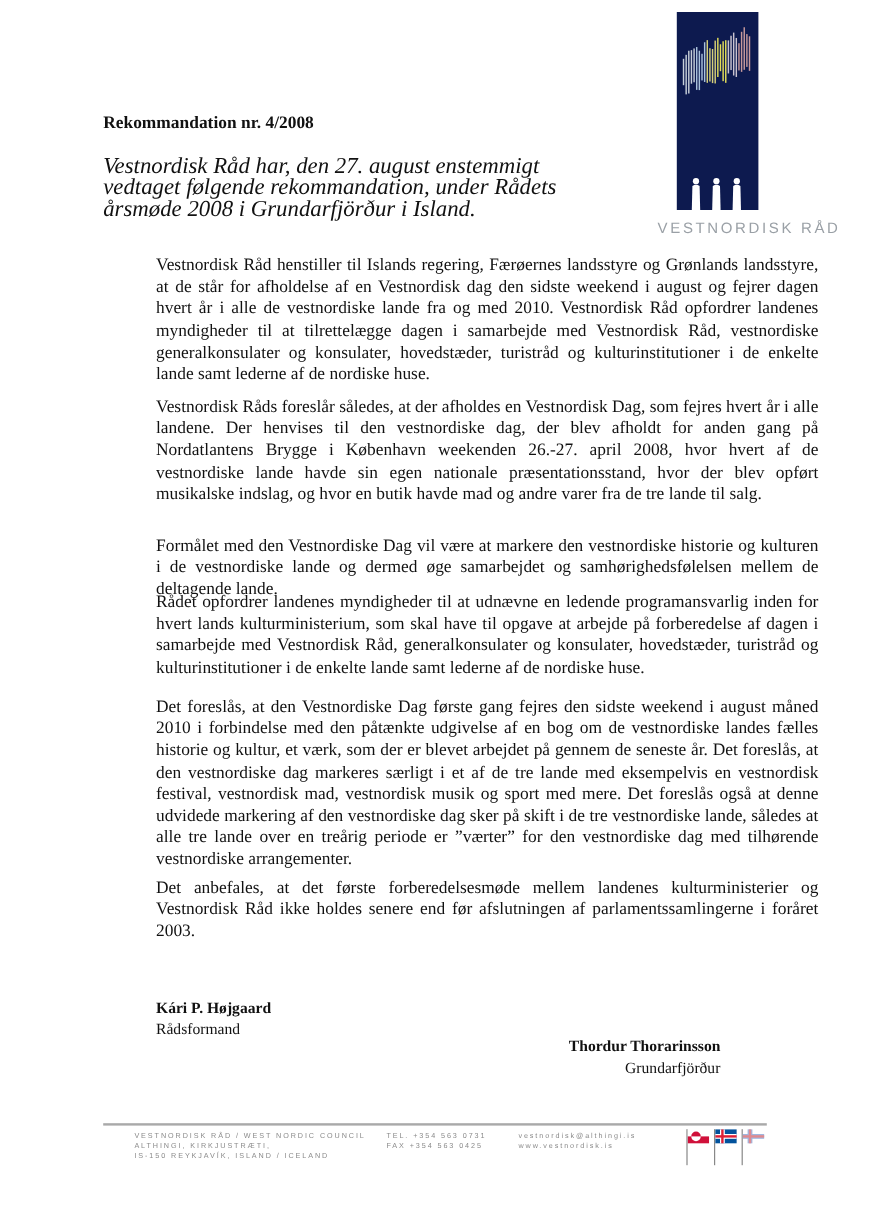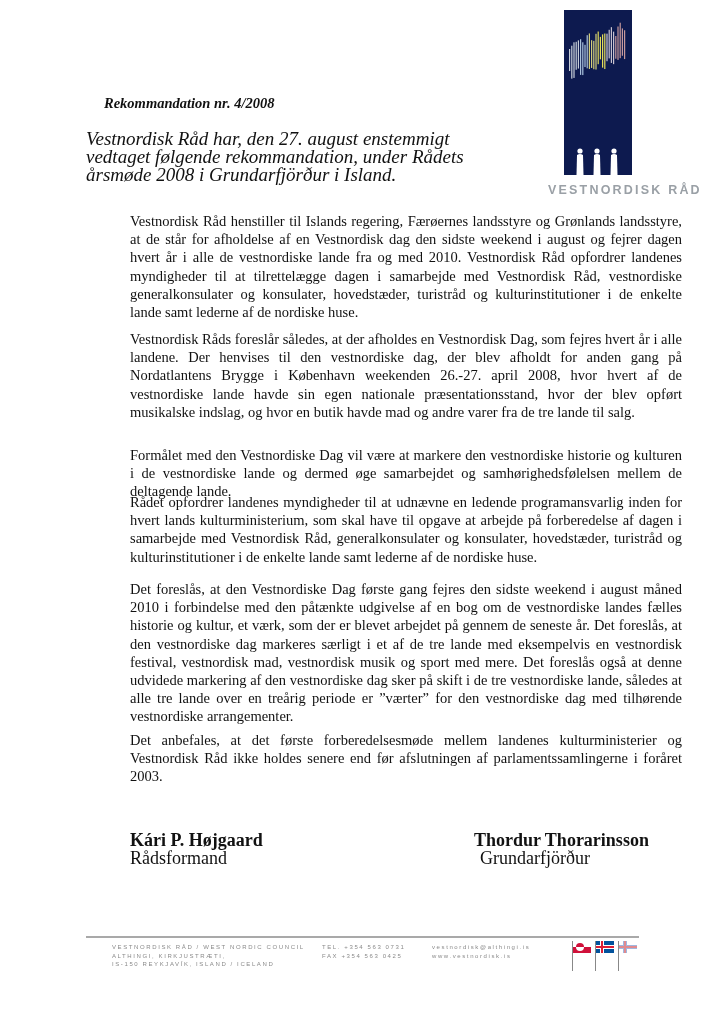--- a/index.html
+++ b/index.html
@@ -1,34 +1,34 @@
 <!DOCTYPE html>
 <html><head>
   <meta charset="utf-8">
   <style>
     html, body { margin: 0; padding: 0; background: #ffffff; }
     body { width: 724px; height: 1024px; position: relative; overflow: hidden;
            font-family: "Liberation Serif", "DejaVu Serif", serif; color: #111; }
     .logo { position: absolute; left: 564px; top: 10px; width: 68px; height: 165px; background: #0d1a4f; }
     .logo svg { display:block; }
     .logo-text { position: absolute; left: 548px; top: 183px; font-family: "Liberation Sans", "DejaVu Sans", sans-serif;
-                 font-weight: bold; font-size: 12.5px; letter-spacing: 2.2px; color: #9aa0a6; white-space: nowrap; }
-    .title { position: absolute; left: 104px; top: 95px; font-weight: bold; font-size: 14.5px; font-style: italic; }
+                 font-weight: normal; font-size: 12.5px; letter-spacing: 2.2px; color: #9aa0a6; white-space: nowrap; }
+    .title { position: absolute; left: 86px; top: 95px; font-weight: bold; font-size: 14.5px; }
     .intro { position: absolute; left: 86px; top: 130px; width: 420px; font-style: italic; font-size: 19px; line-height: 18px; }
     .para { position: absolute; left: 86px; width: 552px; font-size: 14.5px; line-height: 18.2px; text-align: justify; margin-left: 44px; }
     .p1 { top: 212px; }
     .p2 { top: 330px; }
     .p3 { top: 446px; }
     .p4 { top: 493px; }
     .p5 { top: 580px; }
     .p6 { top: 731px; }
-    .sig { position: absolute; font-size: 18px; line-height: 18px; }
+    .sig { position: absolute; font-size: 13px; line-height: 18px; }
     .sig .name { font-weight: bold; }
     .sig-left { left: 130px; top: 831px; }
-    .sig-right { left: 474px; top: 831px; }
+    .sig-right { left: 474px; top: 863px; text-align: right; }
     .sig-right .role { padding-left: 6px; }
     .footer-rule { position: absolute; left: 86px; top: 936px; width: 553px; height: 2px; background: #a9a9a9; }
     .footer-col { position: absolute; top: 943px; font-family: "Liberation Sans", "DejaVu Sans", sans-serif;
                   font-size: 6px; letter-spacing: 1.6px; line-height: 8.5px; color: #8a8a8a; white-space: nowrap; }
     .fc1 { left: 112px; }
     .fc2 { left: 322px; }
     .fc3 { left: 432px; }
     .flags { position: absolute; left: 572px; top: 941px; width: 70px; height: 30px; }
     .flag { position: absolute; top: 0; width: 18px; height: 12px; }
     .pole { position: absolute; top: 0; width: 1px; height: 30px; background: #888; }

